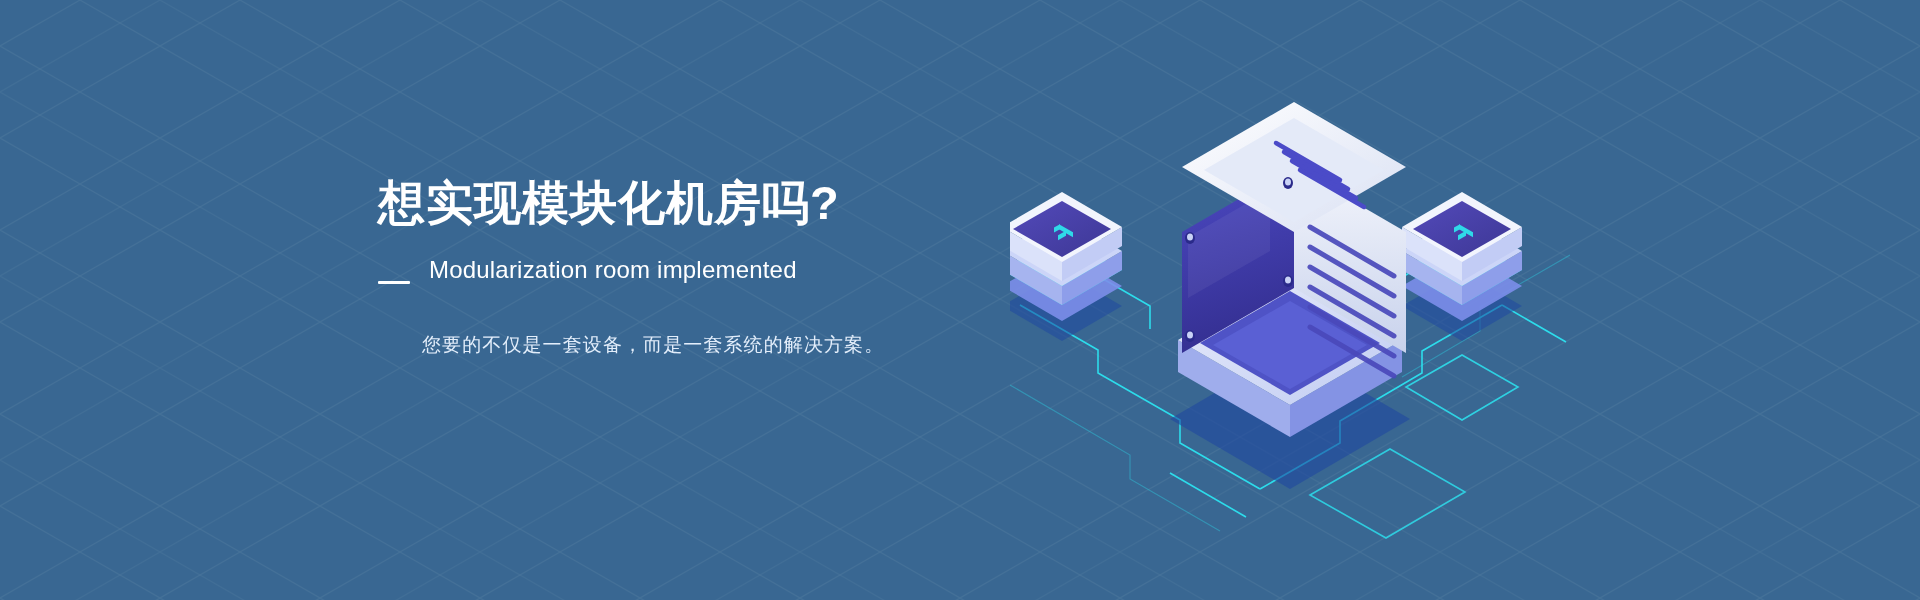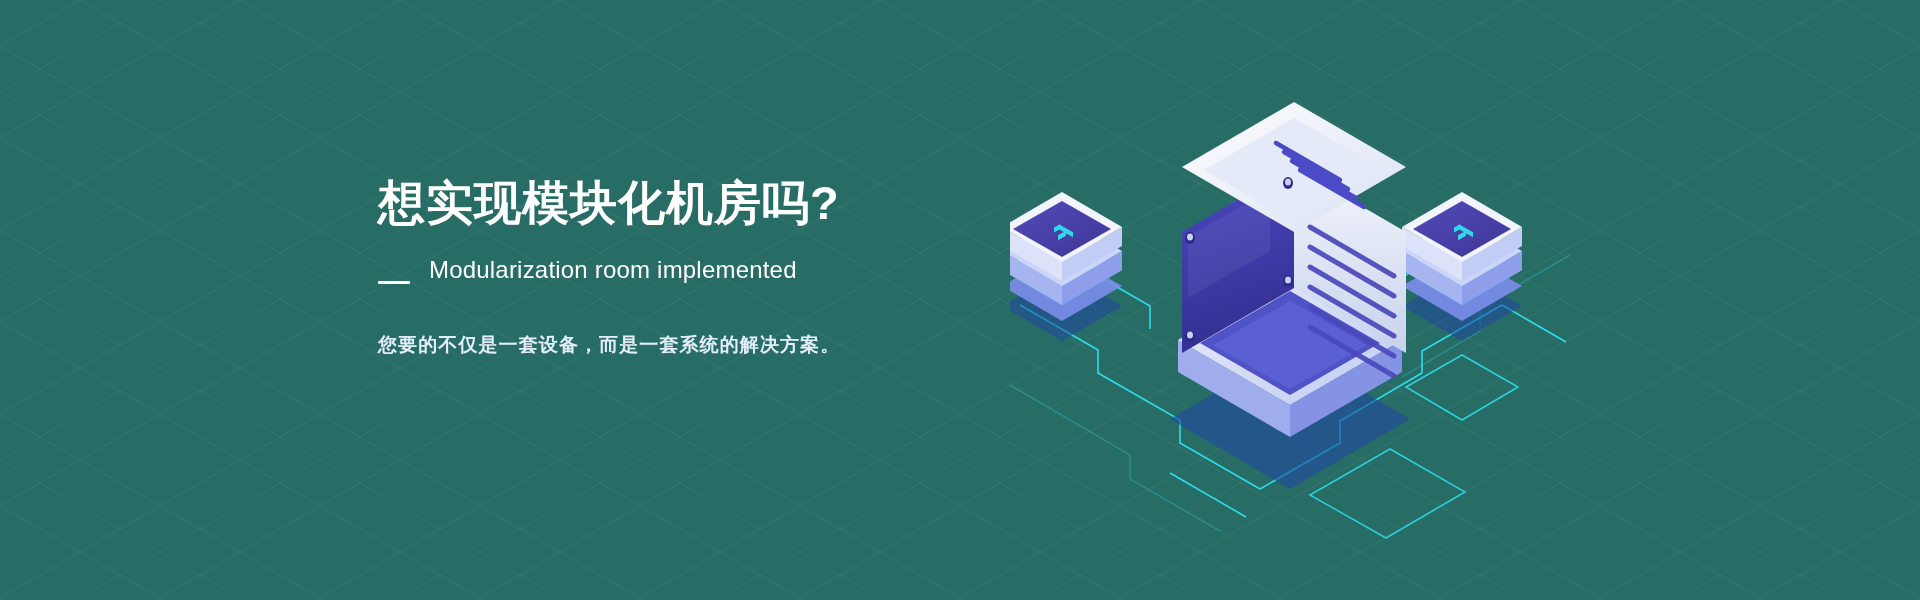--- a/index.html
+++ b/index.html
@@ -7,21 +7,21 @@
   html,body { width:1920px; height:600px; overflow:hidden; }
   body {
     font-family:"Liberation Sans","DejaVu Sans",sans-serif;
     background:#0b5fad;
   }
 
   #banner {
     position:relative;
     width:1920px;
     height:600px;
-    background:#4d7c0f;
+    background:#737373;
     overflow:hidden;
   }
 
   
   #grid-pattern {
     position:absolute;
     inset:0;
     opacity:.55;
   }
 
@@ -60,21 +60,22 @@
     font-weight:400;
     letter-spacing:.2px;
     white-space:nowrap;
   }
   #bodytext {
     margin-top:48px;
     font-size:19px;
     color:#e3eefb;
     letter-spacing:1.1px;
     white-space:nowrap;
-    font-weight:700;
+    font-weight:400;
+    margin-left:44px;
   }
 
   
   #illustration {
     position:absolute;
     left:1010px;
     top:55px;
     width:560px;
     height:490px;
     z-index:4;

